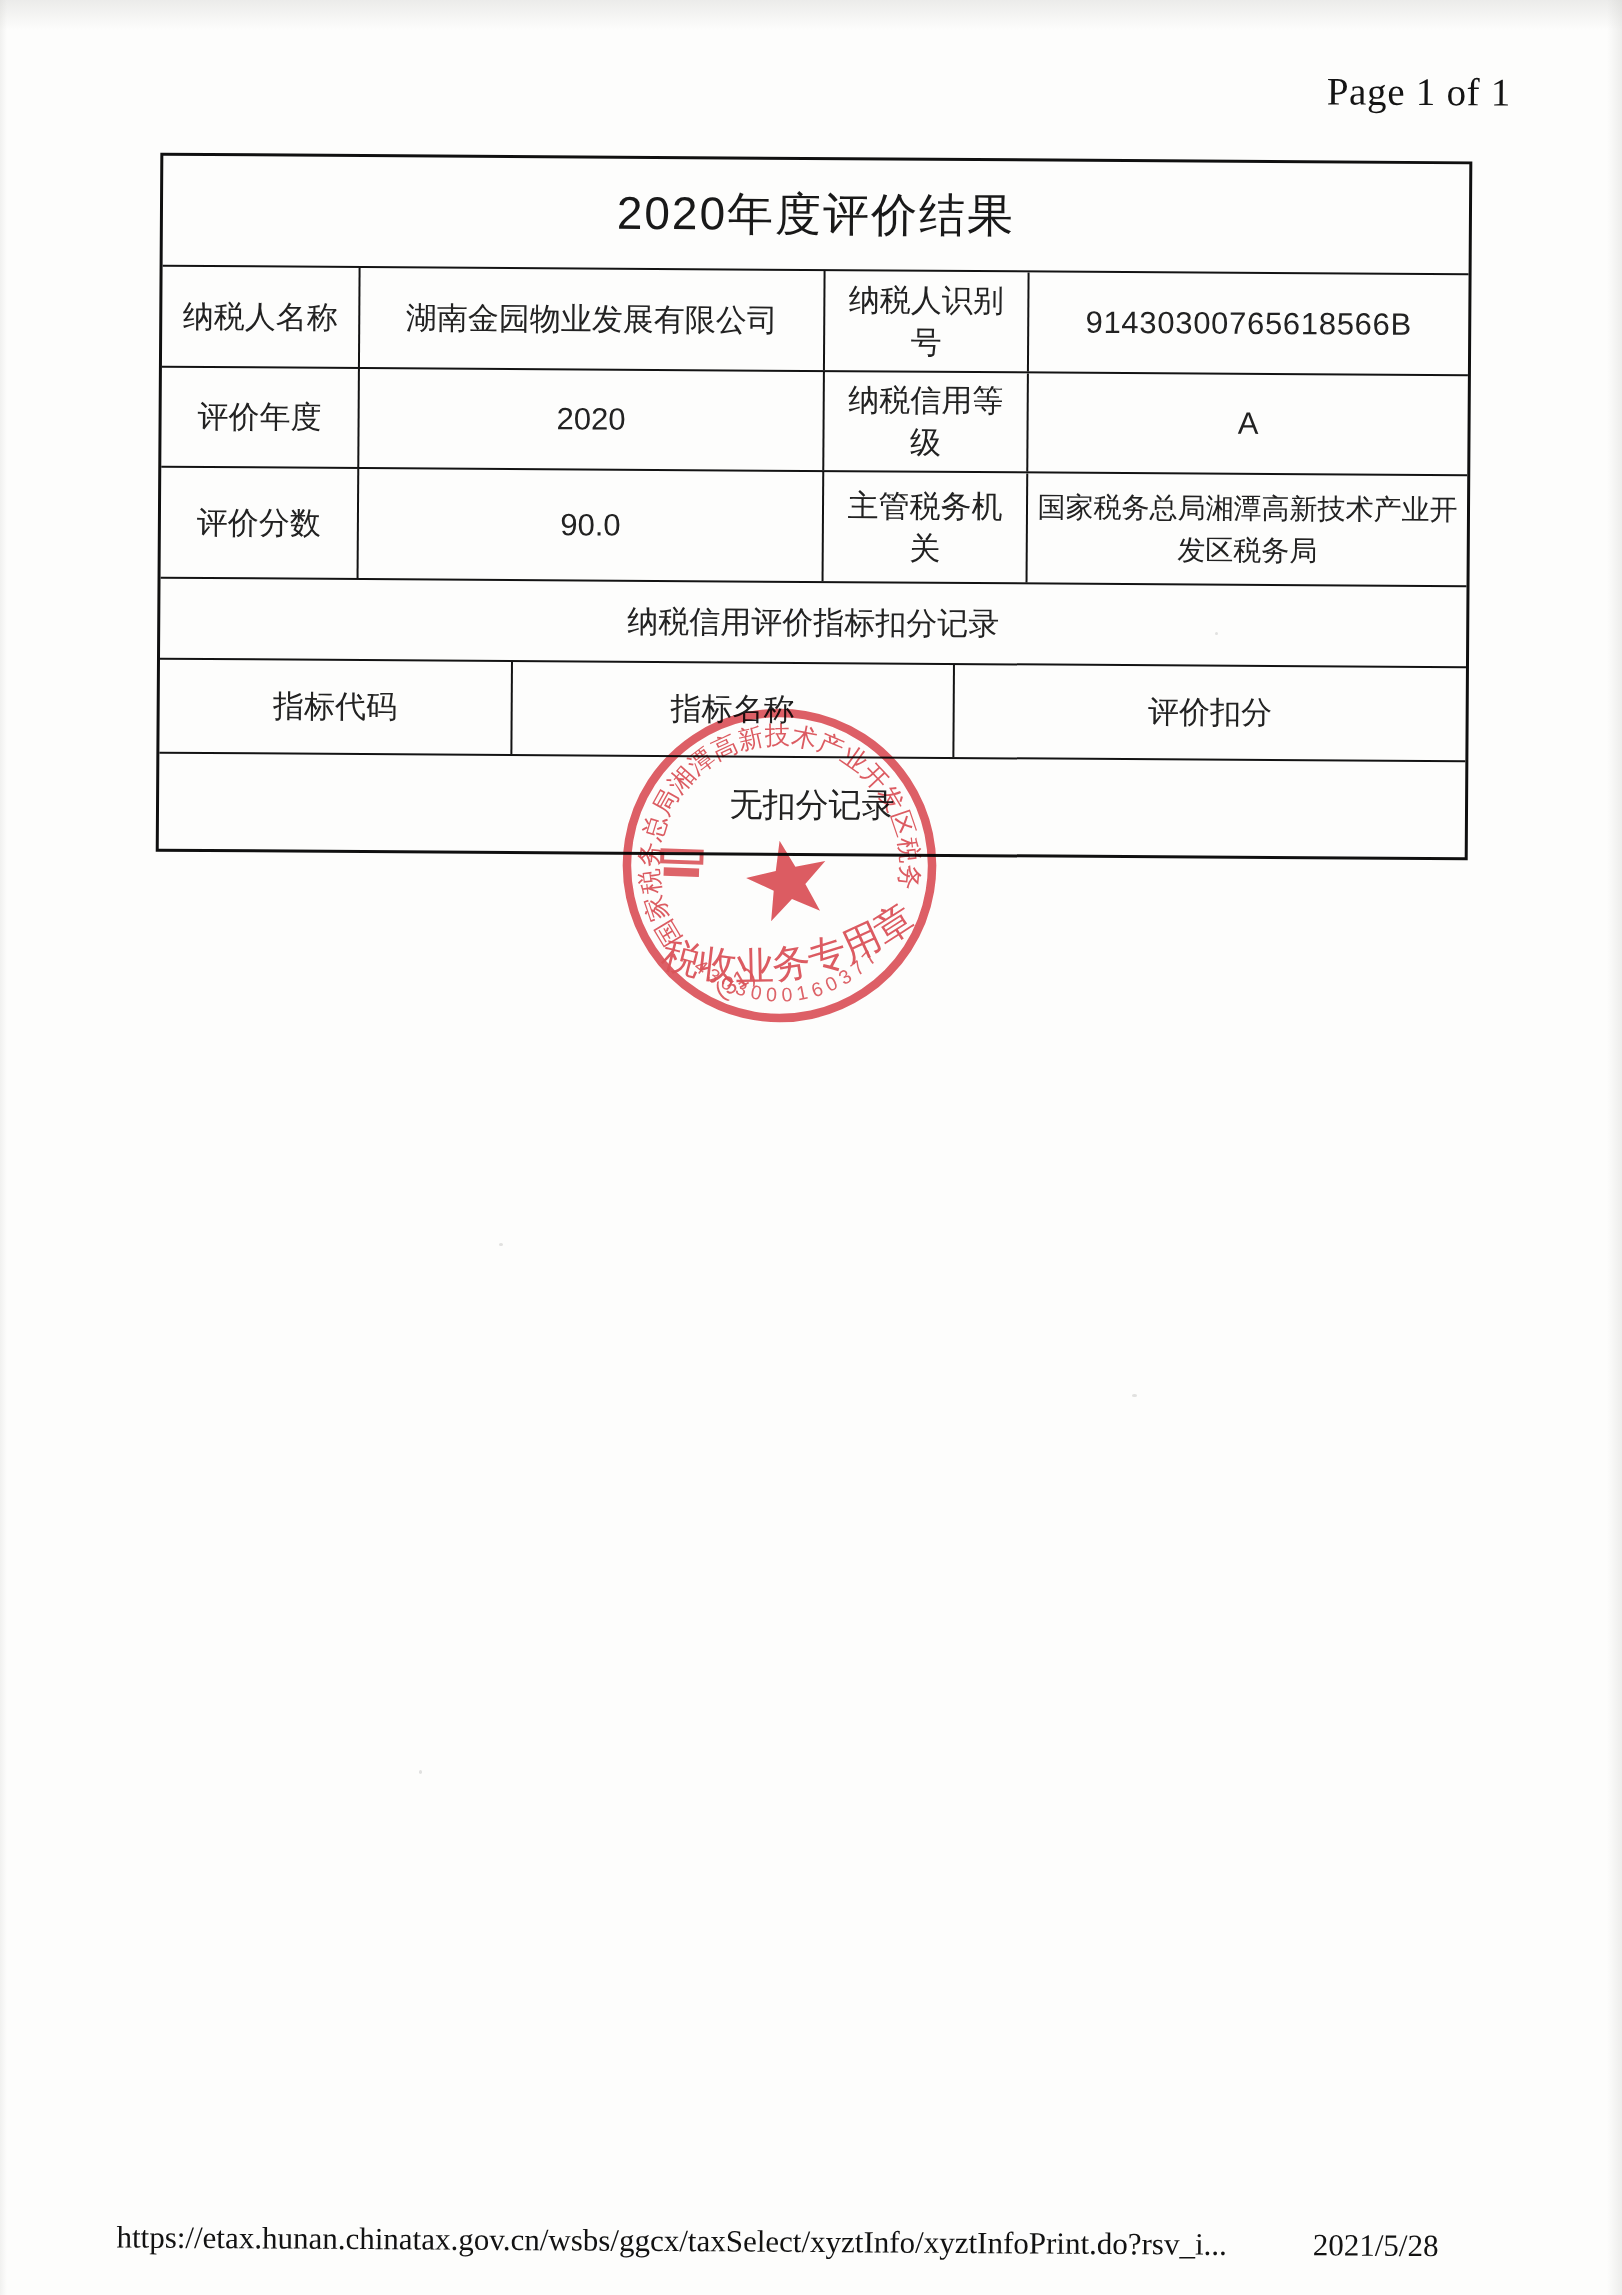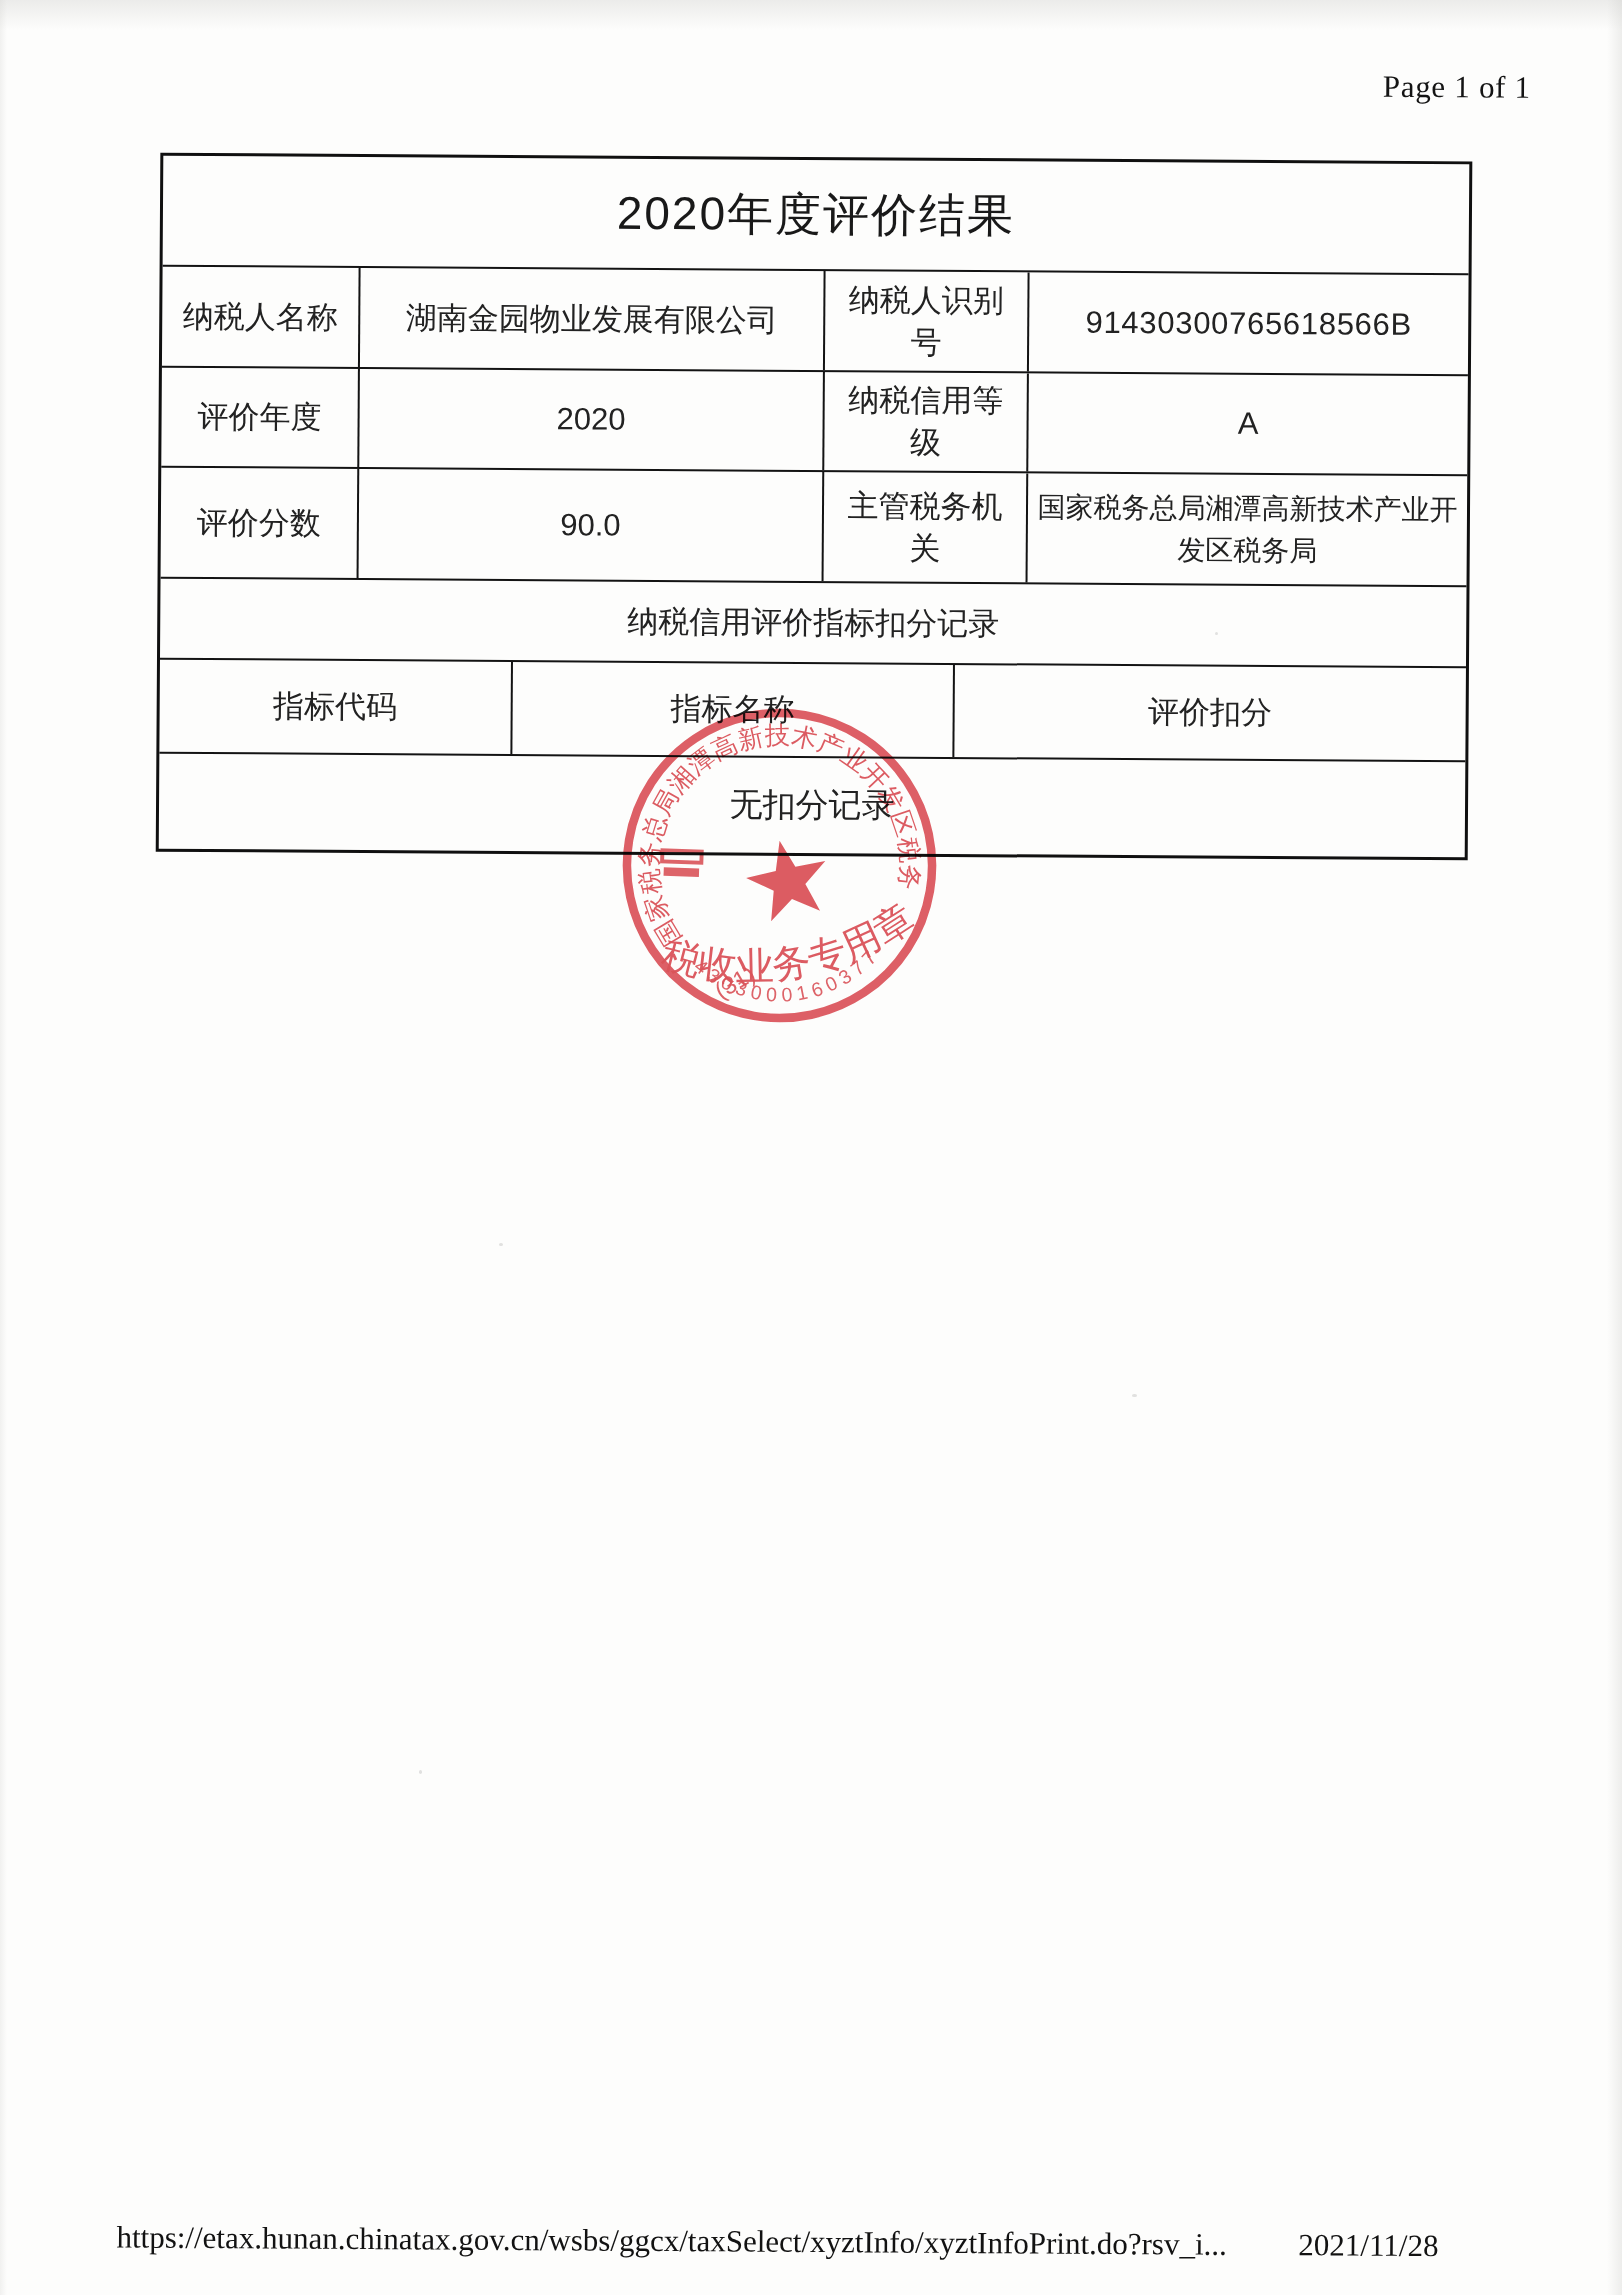--- a/index.html
+++ b/index.html
@@ -18,23 +18,23 @@
   .scan-right{position:absolute;top:0;right:0;bottom:0;width:15.7px;
     background:linear-gradient(270deg,rgba(200,200,197,.32),rgba(255,255,255,0));}
   .scan-left{position:absolute;top:0;left:0;bottom:0;width:6.5px;
     background:linear-gradient(90deg,rgba(205,205,202,.25),rgba(255,255,255,0));}
   .speck{position:absolute;border-radius:50%;background:#9a9a97;opacity:.28;}
 
   
   .skew{position:absolute;inset:0;transform:rotate(0.38deg);transform-origin:811px 510px;}
 
   .page-number{
-    position:absolute;left:1380px;top:65px;
+    position:absolute;left:1324px;top:65px;
     font-family:"Liberation Serif", serif;
-    font-size:31px;color:#141414;letter-spacing:0.7px;
+    font-size:39px;color:#141414;letter-spacing:0.7px;
   }
 
   
   .doc-table{
     position:absolute;left:158px;top:157px;width:1312px;
     border:3.3px solid #101010;box-sizing:border-box;
     background:rgba(255,255,255,.0);
   }
   .t-row{display:flex;box-sizing:border-box;}
   .t-row + .t-row{border-top:2.6px solid #131313;}
@@ -136,21 +136,21 @@
       </div>
 
       <div class="t-row row-empty">
         <div class="t-cell full empty-text">无扣分记录</div>
       </div>
 
     </div>
 
     <div class="footer">
       <span>https://etax.hunan.chinatax.gov.cn/wsbs/ggcx/taxSelect/xyztInfo/xyztInfoPrint.do?rsv_i...</span>
-      <span>2021/11/28</span>
+      <span>2021/5/28</span>
     </div>
 
   </div>
 
   <div class="stamp">
     <svg viewBox="-265 -265 530 530">
       <defs>
         <path id="ringPath" d="M -168.6 78.6 A 186 186 0 1 1 168.6 78.6" fill="none"></path>
         <path id="bannerPath" d="M -212 110 A 430 430 0 0 0 216 116" fill="none"></path>
         <path id="serialPath" d="M -170 115 A 202 202 0 0 0 170 115" fill="none"></path>

